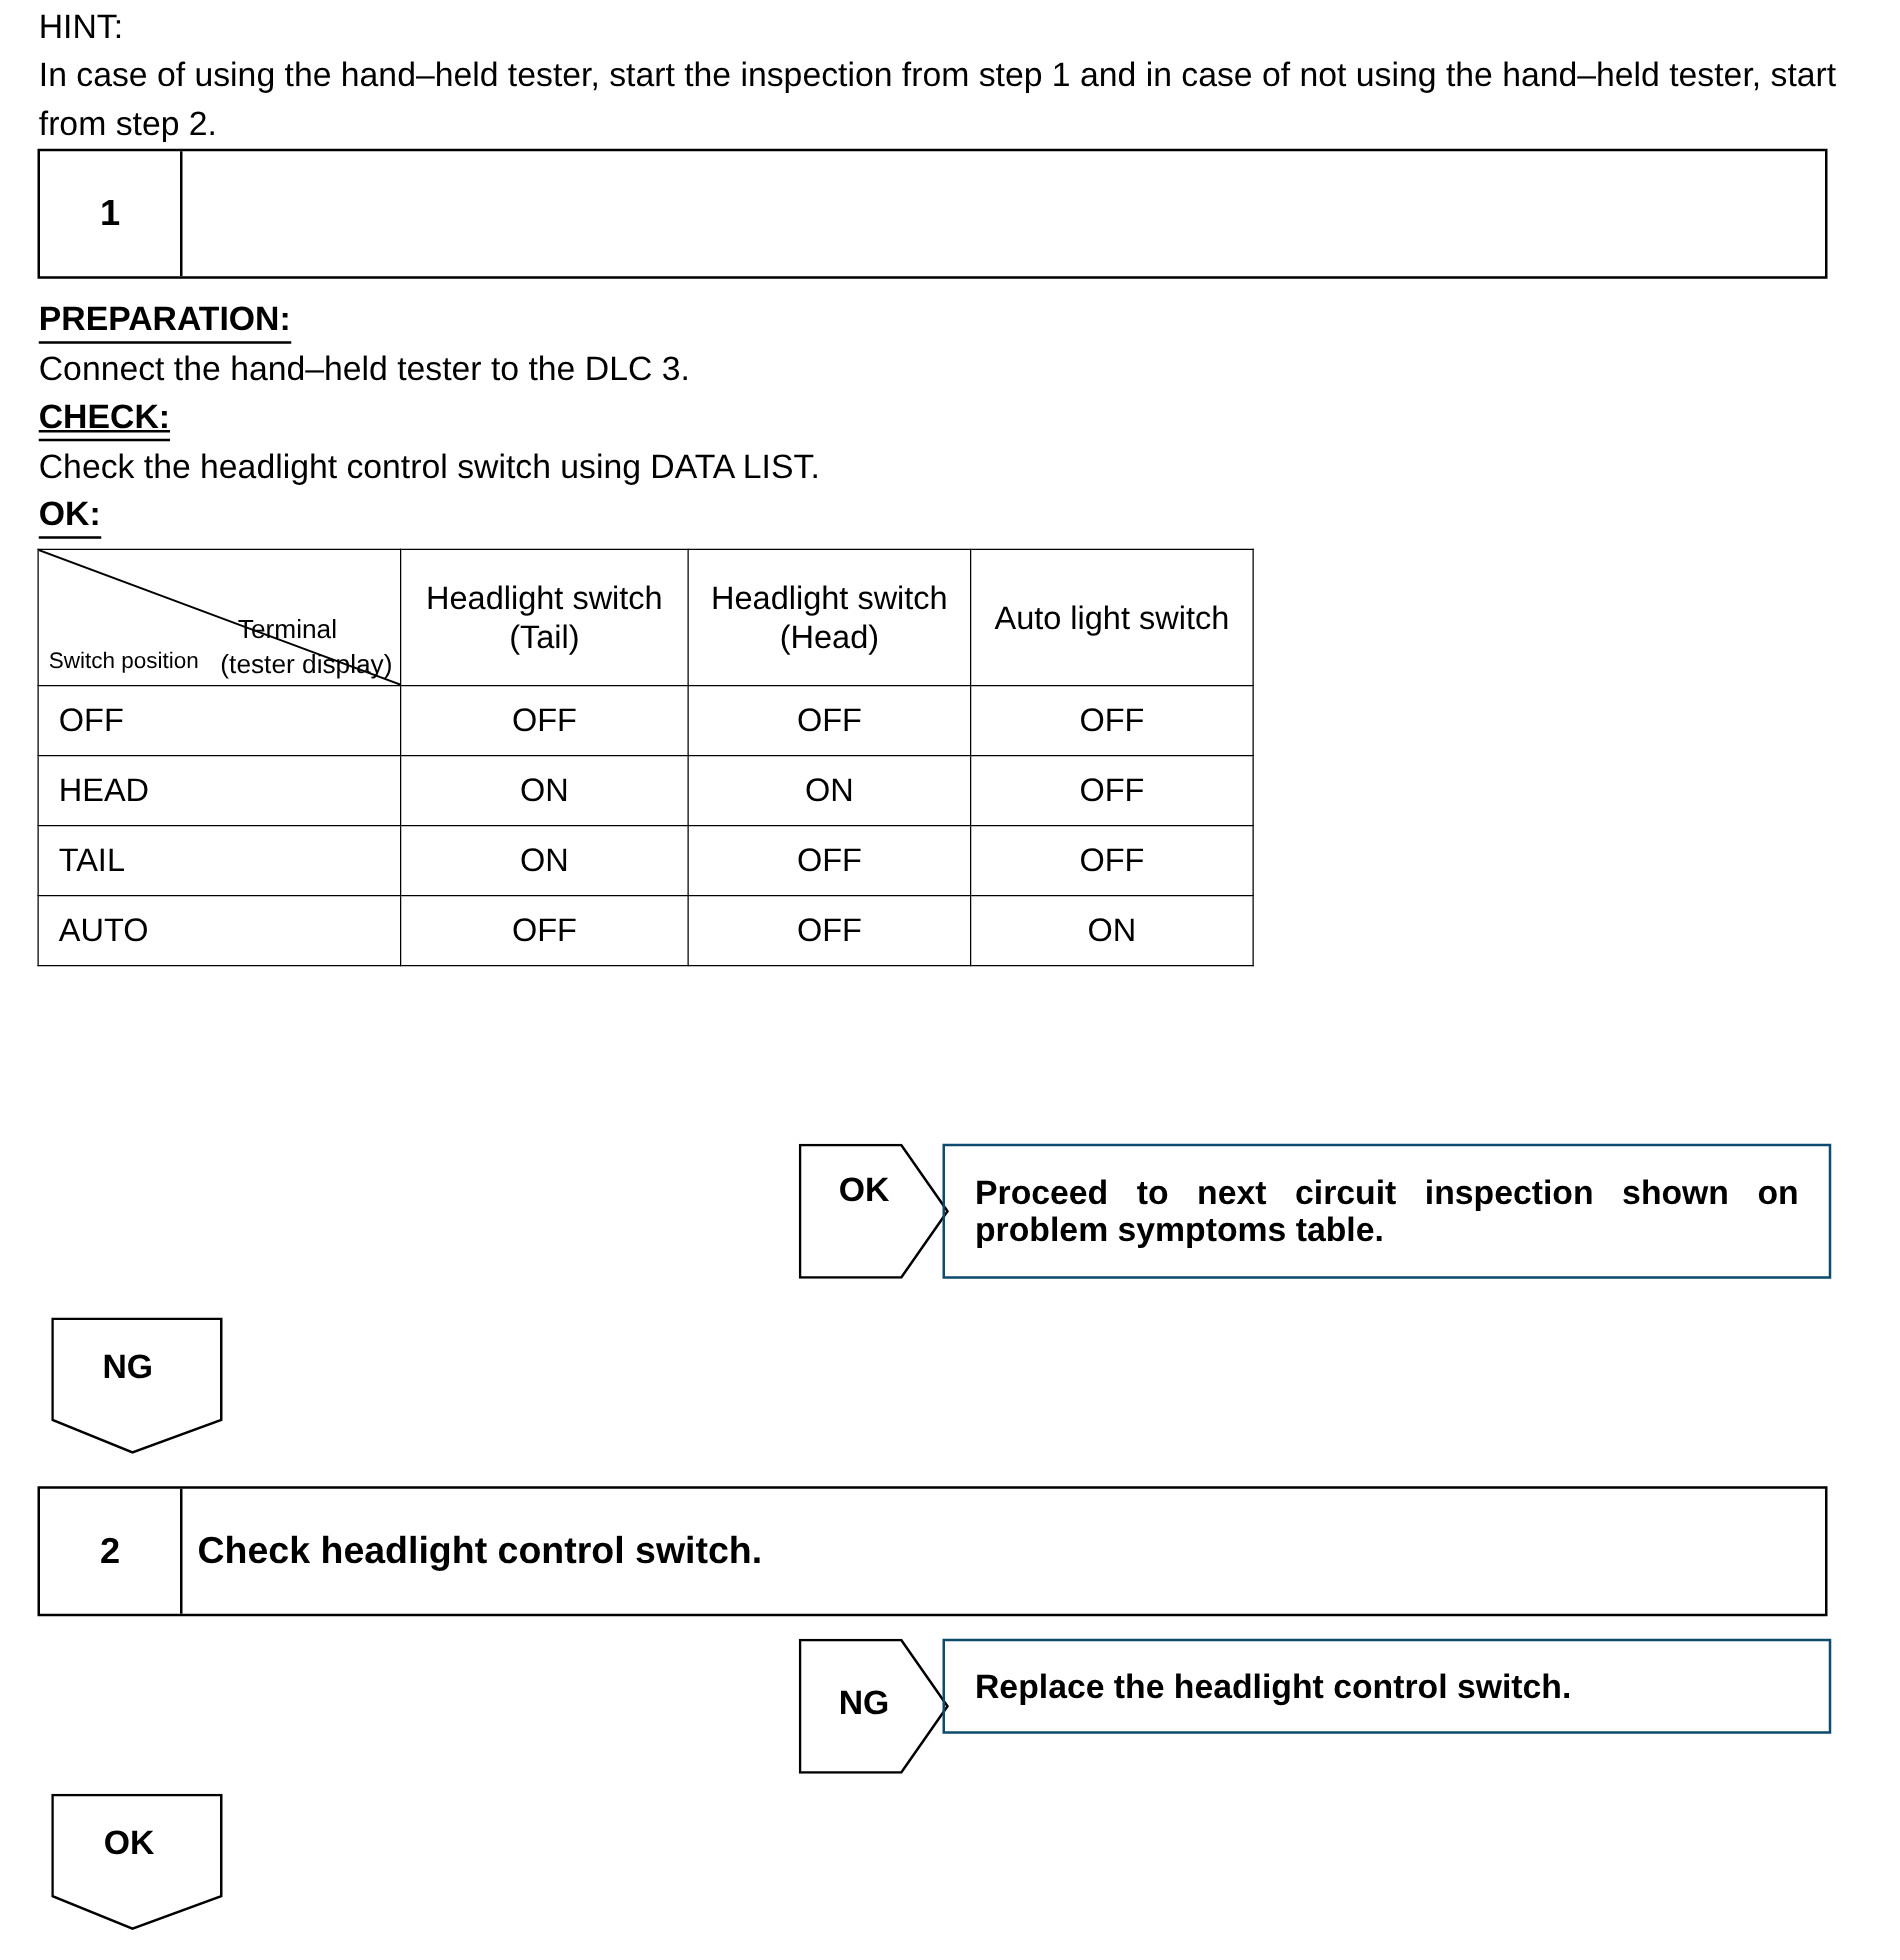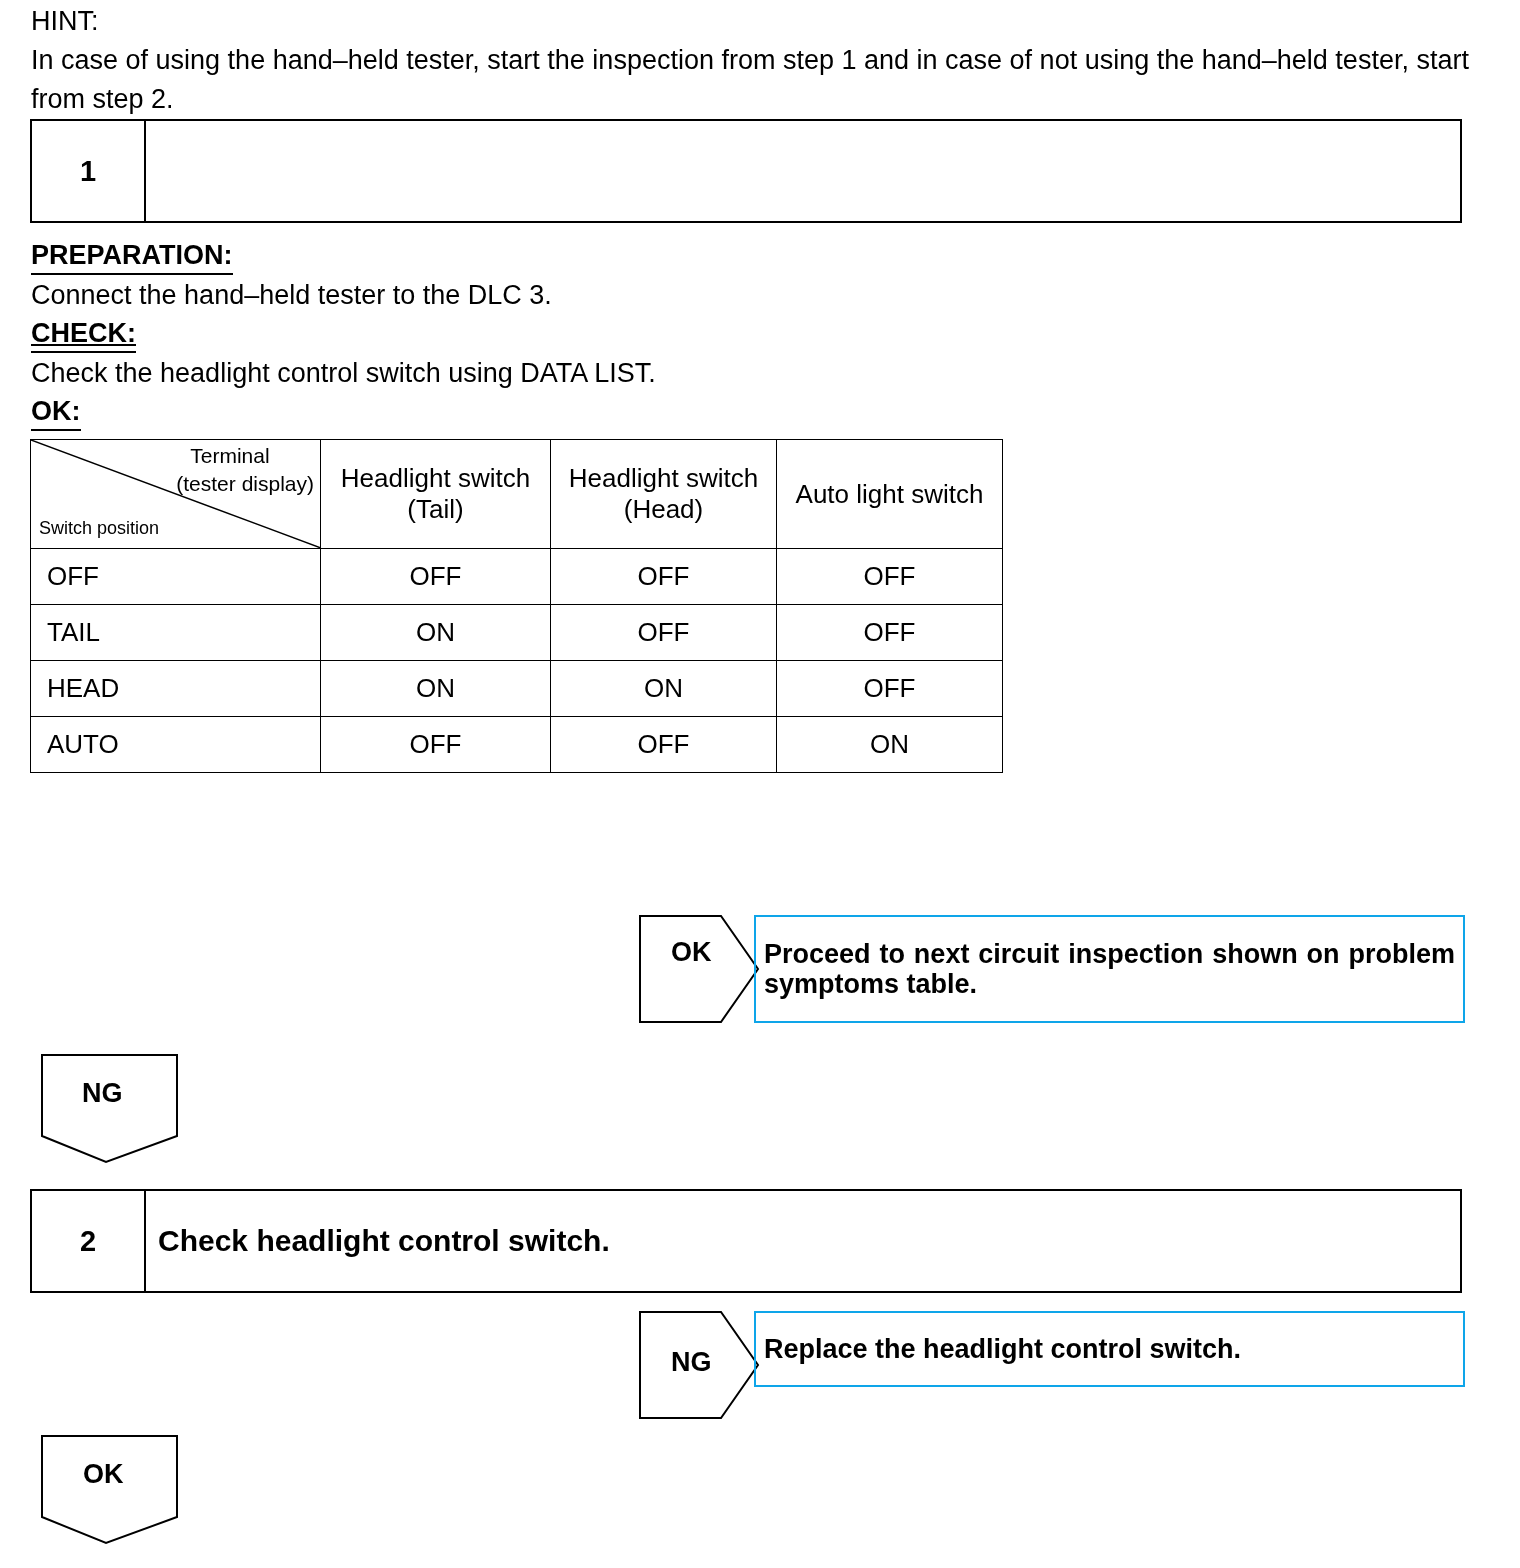--- a/index.html
+++ b/index.html
@@ -36,22 +36,22 @@
     table.ok-table td { height: 55px; }
     table.ok-table td.pos { text-align: left; padding-left: 16px; }
     .diag-cell { position: relative; }
     .diag-cell svg { position: absolute; left: 0; top: 0; }
     .diag-top { position: absolute; right: 6px; top: 2px; font-size: 21px; line-height: 28px; text-align: left; }
     .diag-bottom { position: absolute; left: 8px; bottom: 4px; font-size: 18px; }
     .flow-tag { position: absolute; margin-left: 12px; }
     .flow-tag svg { position: absolute; left: 0; top: 0; }
     .flow-tag .lbl { position: absolute; font-weight: bold; font-size: 27px; }
     .result-box {
-      position: absolute; border: 2px solid #0ea5e9; box-sizing: border-box;
-      font-weight: bold; font-size: 27px; line-height: 30px; padding: 0 8px;
+      position: absolute; border: 2px solid #0c4a6e; box-sizing: border-box;
+      font-weight: bold; font-size: 27px; line-height: 30px; padding: 0 24px;
       display: flex; align-items: center;
     }
     .justified { text-align: justify; text-align-last: left; display: block; padding-top: 0; }
   </style>
 </head>
 <body>
 
 <div class="abs txt hint-label">HINT:</div>
 <div class="abs txt hint-body">In case of using the hand–held tester, start the inspection from step 1 and in case of not using the hand–held tester, start from step 2.</div>
 
@@ -72,21 +72,21 @@
       <col style="width:226px">
       <col style="width:226px">
   </colgroup>
   <tbody>
       <tr>
     <th class="diag-cell">
       <svg width="290" height="108">
         <line x1="0" y1="0" x2="290" y2="108" stroke="#000" stroke-width="1.5"></line>
       </svg>
       <div class="diag-top">
-        <span style="display:block; padding-left:14px;">Terminal</span>
+        <span style="display:block; padding-left:14px;margin-top:48px;">Terminal</span>
         <span style="display:block;">(tester display)</span>
       </div>
       <div class="diag-bottom">Switch position</div>
     </th>
     <th>
       <div>Headlight switch</div>
       <div>(Tail)</div>
     </th>
     <th>
       <div>Headlight switch</div>
@@ -96,29 +96,29 @@
       <div>Auto light switch</div>
     </th>
   </tr>
   <tr>
     <td class="pos">OFF</td>
     <td>OFF</td>
     <td>OFF</td>
     <td>OFF</td>
   </tr>
   <tr>
+    <td class="pos">HEAD</td>
+    <td>ON</td>
+    <td>ON</td>
+    <td>OFF</td>
+  </tr>
+  <tr>
     <td class="pos">TAIL</td>
     <td>ON</td>
     <td>OFF</td>
-    <td>OFF</td>
-  </tr>
-  <tr>
-    <td class="pos">HEAD</td>
-    <td>ON</td>
-    <td>ON</td>
     <td>OFF</td>
   </tr>
   <tr>
     <td class="pos">AUTO</td>
     <td>OFF</td>
     <td>OFF</td>
     <td>ON</td>
   </tr>
 </tbody>
   </table>

